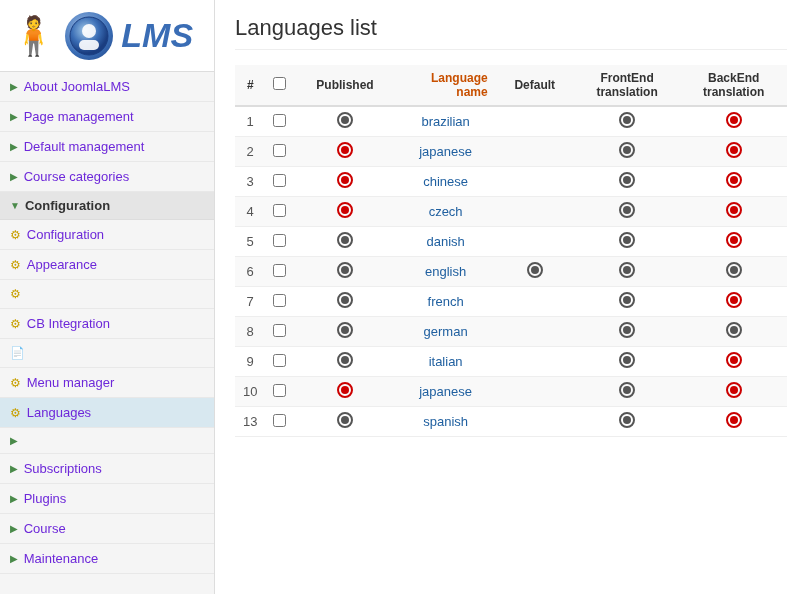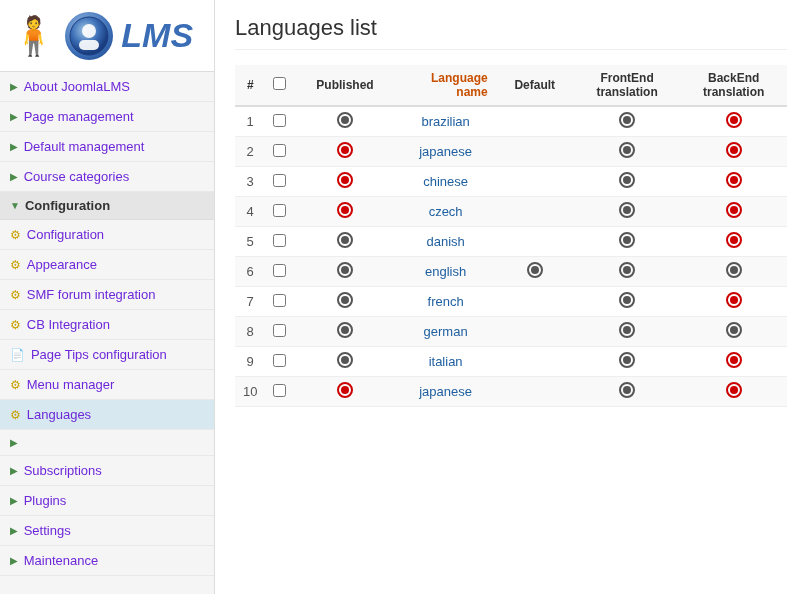--- a/index.html
+++ b/index.html
@@ -265,29 +265,27 @@
   <div class="sidebar-item">
     <span class="gear">⚙</span>
     <span class="label">Configuration</span>
   </div>
   <div class="sidebar-item">
     <span class="gear">⚙</span>
     <span class="label">Appearance</span>
   </div>
   <div class="sidebar-item">
     <span class="gear">⚙</span>
-    <span class="label">SMF forum integration</span>
   </div>
   <div class="sidebar-item">
     <span class="gear">⚙</span>
     <span class="label">CB Integration</span>
   </div>
   <div class="sidebar-item">
     <span class="page-icon">📄</span>
-    <span class="label">Page Tips configuration</span>
   </div>
   <div class="sidebar-item">
     <span class="gear">⚙</span>
     <span class="label">Menu manager</span>
   </div>
   <div class="sidebar-item active-item">
     <span class="gear">⚙</span>
     <span class="label">Languages</span>
   </div>
   <div class="sidebar-item">
@@ -296,21 +294,21 @@
   <div class="sidebar-item">
     <span class="arrow">▶</span>
     <span class="label">Subscriptions</span>
   </div>
   <div class="sidebar-item">
     <span class="arrow">▶</span>
     <span class="label">Plugins</span>
   </div>
   <div class="sidebar-item">
     <span class="arrow">▶</span>
-    <span class="label">Settings</span>
+    <span class="label">Course</span>
   </div>
   <div class="sidebar-item">
     <span class="arrow">▶</span>
     <span class="label">Maintenance</span>
   </div>
 </div>
 
 <div id="main">
   <h1 class="page-title">Languages list</h1>
 
@@ -412,15 +410,24 @@
         </tr>
         <tr>
           <td class="num">10</td>
           <td class="check-cell"><input type="checkbox" style=""></td>
           <td><span class="icon-published-no"></span></td>
           <td class="name-col"><a href="#">japanese</a></td>
           <td></td>
           <td><span class="icon-published-yes"></span></td>
           <td><span class="icon-published-no"></span></td>
         </tr>
+        <tr>
+          <td class="num">13</td>
+          <td class="check-cell"><input type="checkbox" style=""></td>
+          <td><span class="icon-published-yes"></span></td>
+          <td class="name-col"><a href="#">spanish</a></td>
+          <td></td>
+          <td><span class="icon-published-yes"></span></td>
+          <td><span class="icon-published-no"></span></td>
+        </tr>
       </tbody>
   </table>
 </div>
 
 </body></html>

